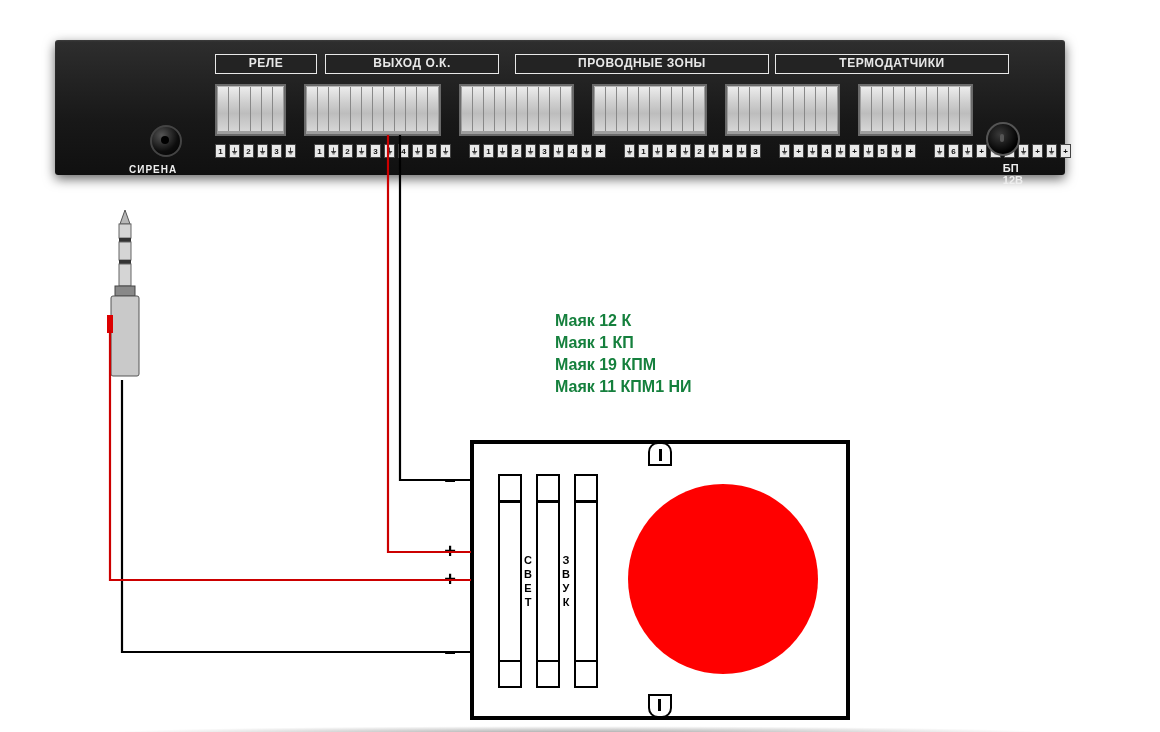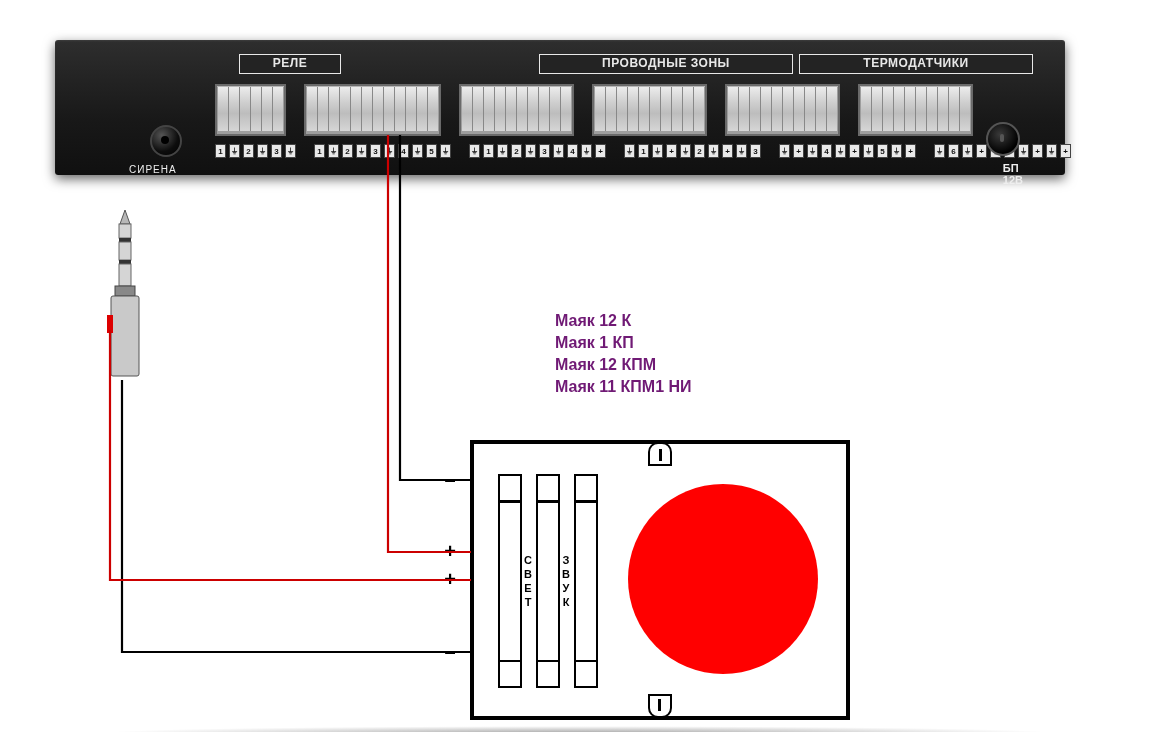--- a/index.html
+++ b/index.html
@@ -44,21 +44,20 @@
     height: 18px;
     border: 1.5px solid #e8e8e8;
     color: #e8e8e8;
     font-size: 12px;
     font-weight: 700;
     letter-spacing: 0.5px;
     text-align: center;
     line-height: 17px;
     padding: 0 6px;
     background: #232323;
-    margin-left: 24px;
   }
 
   
   .blocks {
     position: absolute;
     left: 160px;
     top: 44px;
     display: flex;
     gap: 18px;
   }
@@ -120,21 +119,21 @@
     position: absolute;
     left: 9px; top: 9px;
     width: 8px; height: 8px;
     border-radius: 50%;
     background: #000;
   }
   .siren-label {
     position: absolute;
     color: #eee;
     font-size: 10px;
-    font-weight: 400;
+    font-weight: 700;
     letter-spacing: 1px;
   }
 
   
   .power-jack {
     position: absolute;
     right: 45px;
     top: 82px;
     width: 30px;
     height: 30px;
@@ -236,39 +235,40 @@
   }
 
   
   .models {
     position: absolute;
     left: 555px;
     top: 310px;
     font-size: 16px;
     font-weight: 700;
     line-height: 22px;
-    color: #701a75;
+    color: #15803d;
   }
 
   
   svg.wires {
     position: absolute;
     left: 0; top: 0;
     width: 1160px;
     height: 732px;
     pointer-events: none;
   }
 </style>
 </head>
 <body>
 
 <div class="stage">
 
   <div class="panel">
     <span class="sec-label" style="left:160px;width:88px">РЕЛЕ</span>
+    <span class="sec-label" style="left:270px;width:160px">ВЫХОД О.К.</span>
     <span class="sec-label" style="left:460px;width:240px">ПРОВОДНЫЕ ЗОНЫ</span>
     <span class="sec-label" style="left:720px;width:220px">ТЕРМОДАТЧИКИ</span>
 
     <div class="blocks" id="blocks-row">
         <div class="block">
           <div class="pin"></div>
           <div class="pin"></div>
           <div class="pin"></div>
           <div class="pin"></div>
           <div class="pin"></div>
@@ -432,21 +432,21 @@
 
       <rect x="6" y="86" width="28" height="80" rx="2" fill="#c9c9c9" stroke="#555" stroke-width="1"></rect>
 
       <rect x="2" y="105" width="6" height="18" fill="#d00"></rect>
     </svg>
   </div>
 
   <div class="models">
     <div>Маяк 12 К</div>
     <div>Маяк 1 КП</div>
-    <div>Маяк 12 КПМ</div>
+    <div>Маяк 19 КПМ</div>
     <div>Маяк 11 КПМ1 НИ</div>
   </div>
 
   <div class="siren-box">
     <div class="screw top"></div>
     <div class="screw bottom"></div>
     <div class="red-lamp"></div>
 
     <div class="term-col" style="left:24px;">
       <div class="tick" style="top:24px"></div>

